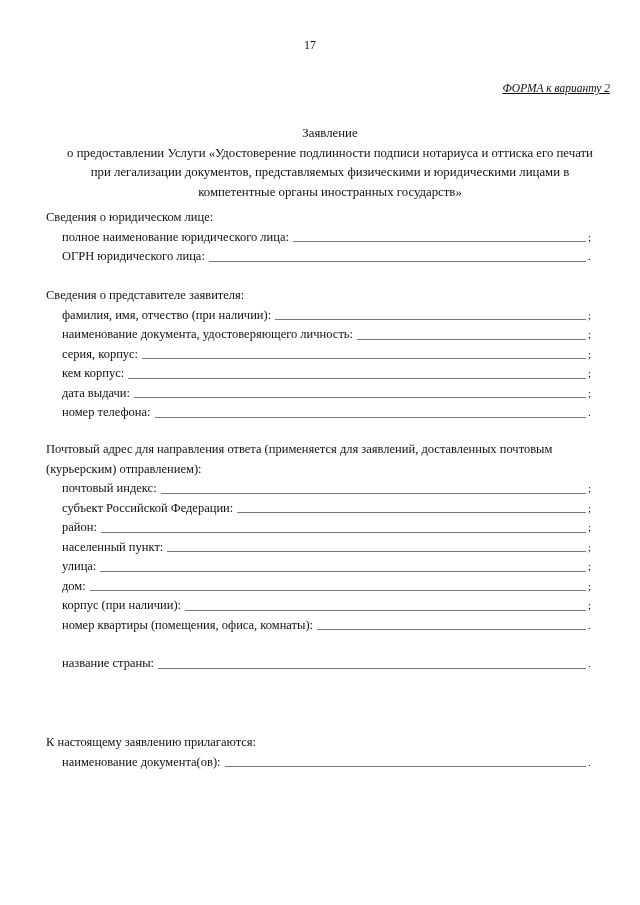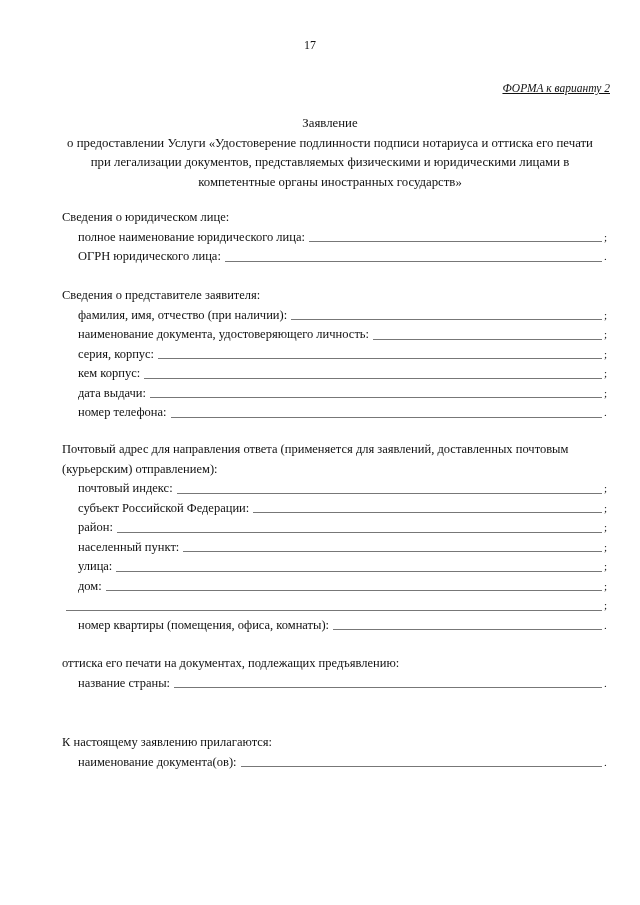--- a/index.html
+++ b/index.html
@@ -1,21 +1,21 @@
 <!DOCTYPE html>
 <html><head>
 <meta charset="utf-8">
 <style>
   html, body { margin: 0; padding: 0; background: #ffffff; }
   body { width: 640px; height: 905px; position: relative; overflow: hidden;
          font-family: "Liberation Serif", serif; color: #111; font-size: 12.5px; }
   .page-number { position: absolute; top: 38px; left: 0; width: 620px; text-align: center; font-size: 12px; }
   .form-label { position: absolute; top: 82px; right: 30px; font-size: 11.5px; text-decoration: underline; font-style: italic; }
-  .title-block { position: absolute; top: 114px; left: 40px; width: 580px; text-align: center; line-height: 19.5px; font-size: 12.8px; }
-  .section { position: absolute; left: 62px; width: 546px; }
+  .title-block { position: absolute; top: 124px; left: 40px; width: 580px; text-align: center; line-height: 19.5px; font-size: 12.8px; }
+  .section { position: absolute; left: 46px; width: 546px; }
   .line { height: 19.5px; line-height: 19.5px; white-space: nowrap; display: flex; align-items: flex-end; }
   .line .lbl { flex: none; margin-left: 16px; }
   .line .fill { flex: 1; border-bottom: 1px solid #777; margin: 0 2px 5px 4px; height: 1px; }
   .line .end { flex: none; width: 4px; font-size: 11px; }
 </style>
 </head>
 <body>
 
 <div class="page-number">17</div>
 <div class="form-label">ФОРМА к варианту 2</div>
@@ -102,32 +102,32 @@
     <span class="lbl">улица:</span>
     <span class="fill"></span>
     <span class="end">;</span>
   </div>
   <div class="line">
     <span class="lbl">дом:</span>
     <span class="fill"></span>
     <span class="end">;</span>
   </div>
   <div class="line">
+    <span class="lbl">корпус (при наличии):</span>
     <span class="fill"></span>
     <span class="end">;</span>
   </div>
   <div class="line">
     <span class="lbl">номер квартиры (помещения, офиса, комнаты):</span>
     <span class="fill"></span>
     <span class="end">.</span>
   </div>
 </div>
 
 <div class="section" style="top:654px">
-  <div class="line">оттиска его печати на документах, подлежащих предъявлению:</div>
   <div class="line">
     <span class="lbl">название страны:</span>
     <span class="fill"></span>
     <span class="end">.</span>
   </div>
 </div>
 
 <div class="section" style="top:733px">
   <div class="line">К настоящему заявлению прилагаются:</div>
   <div class="line">

